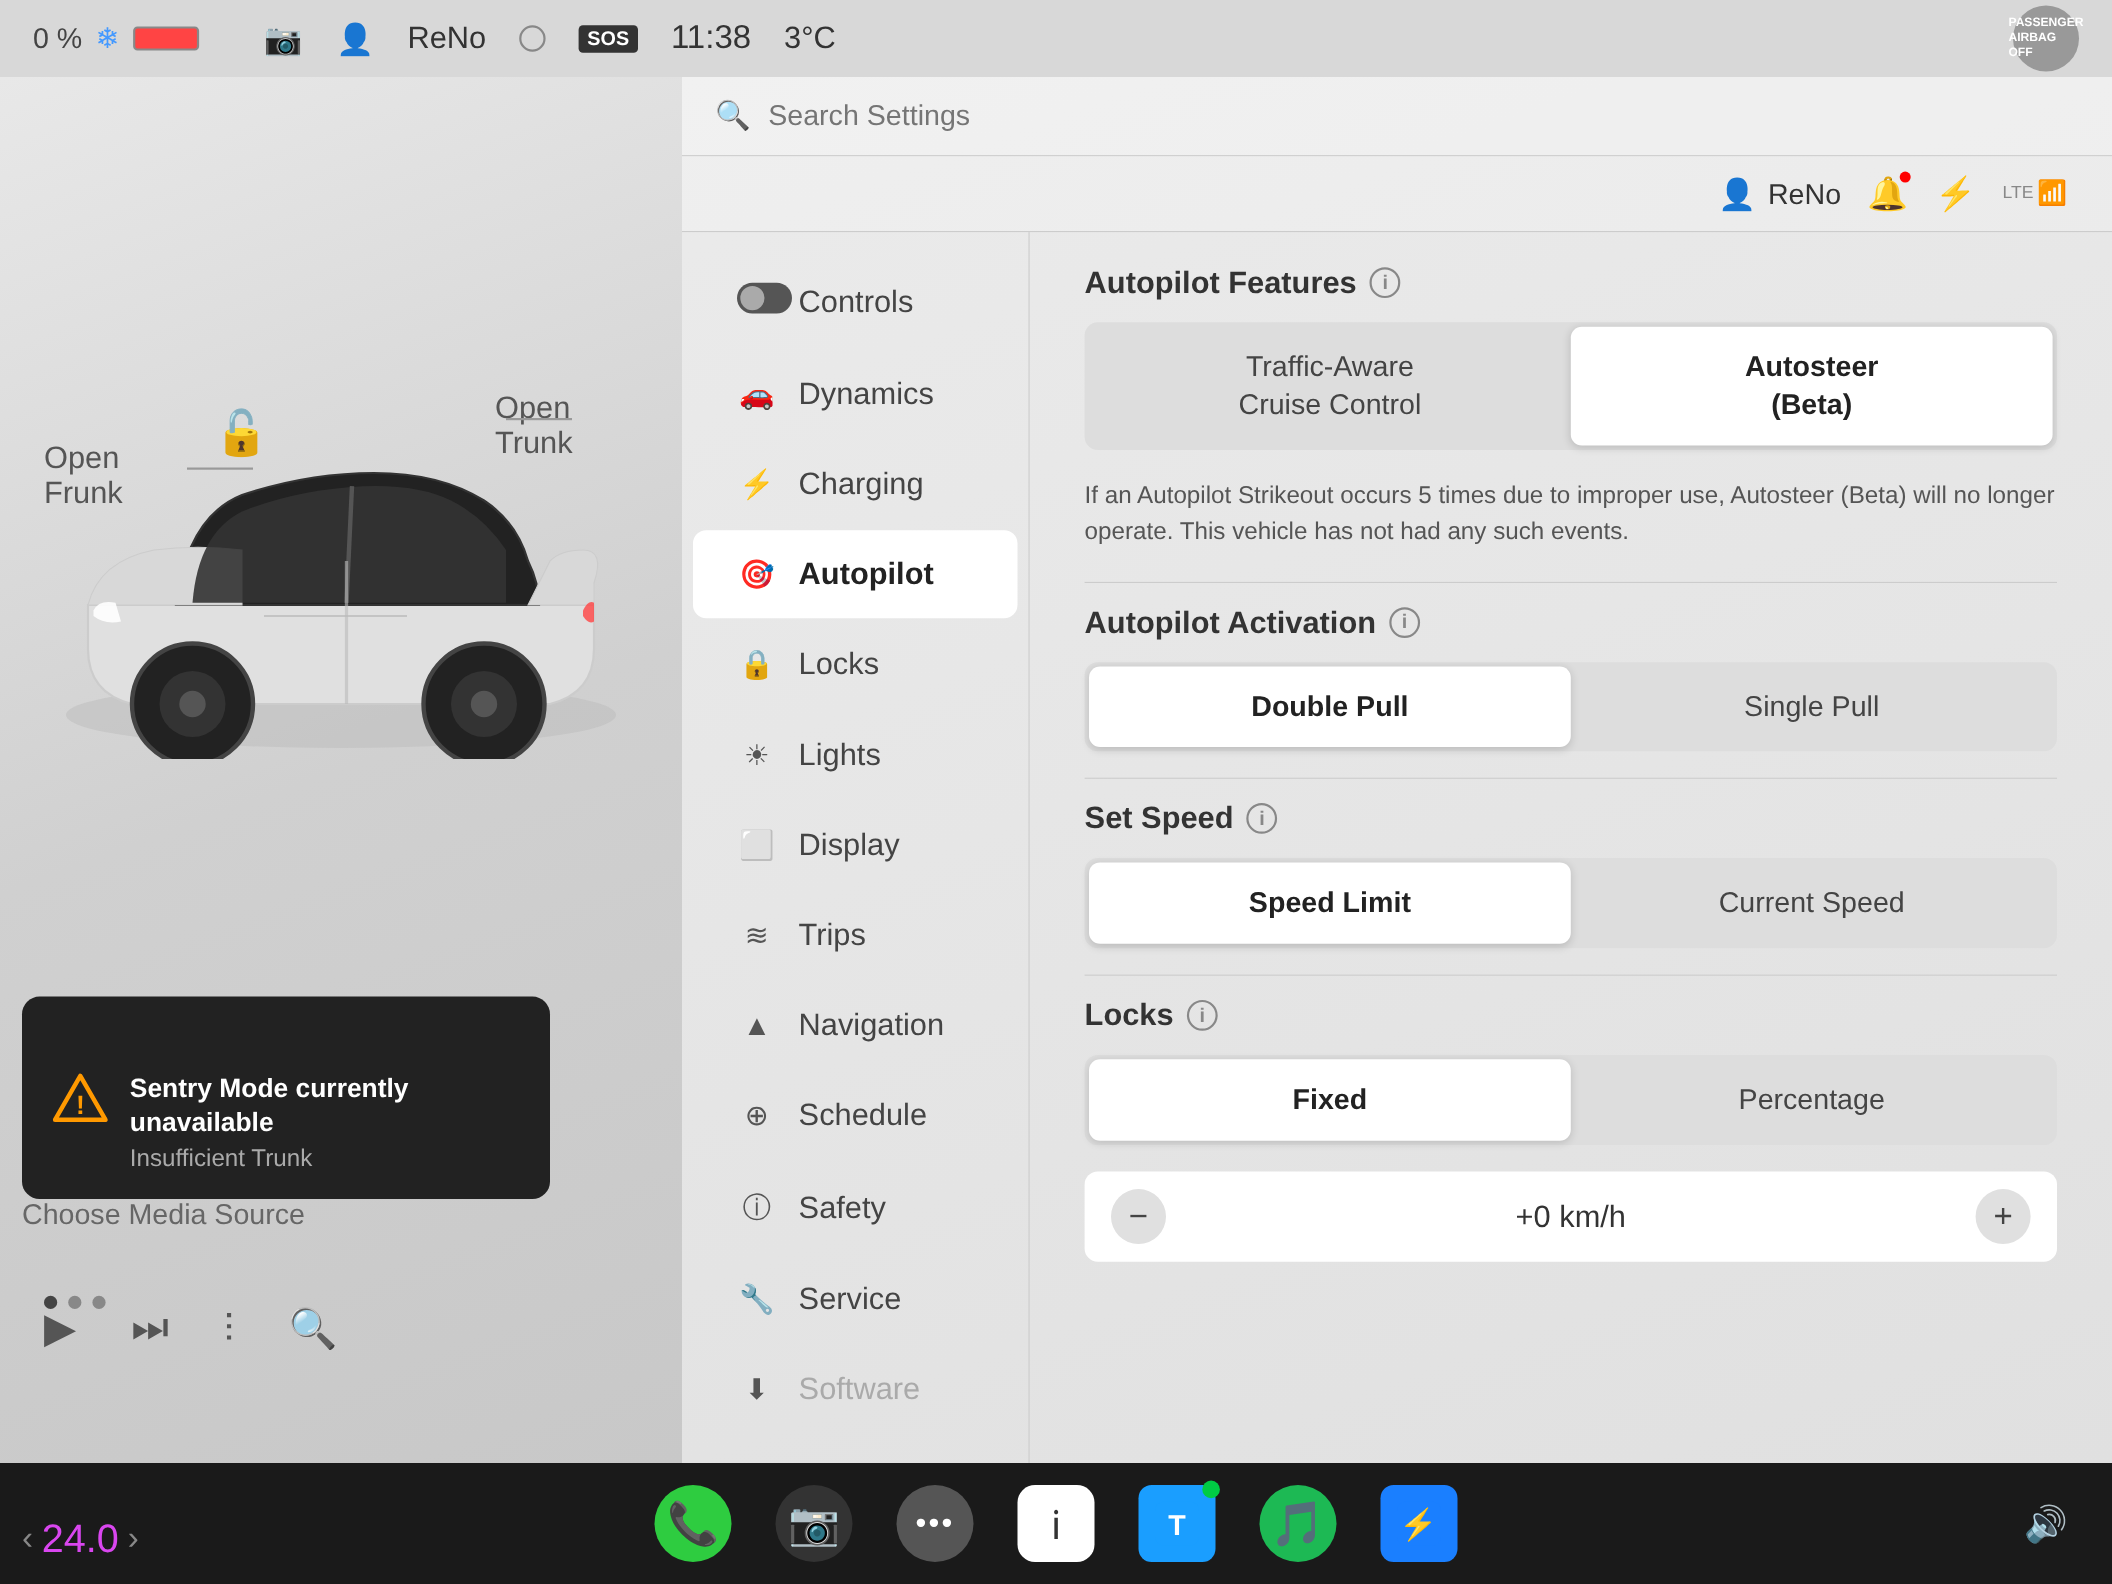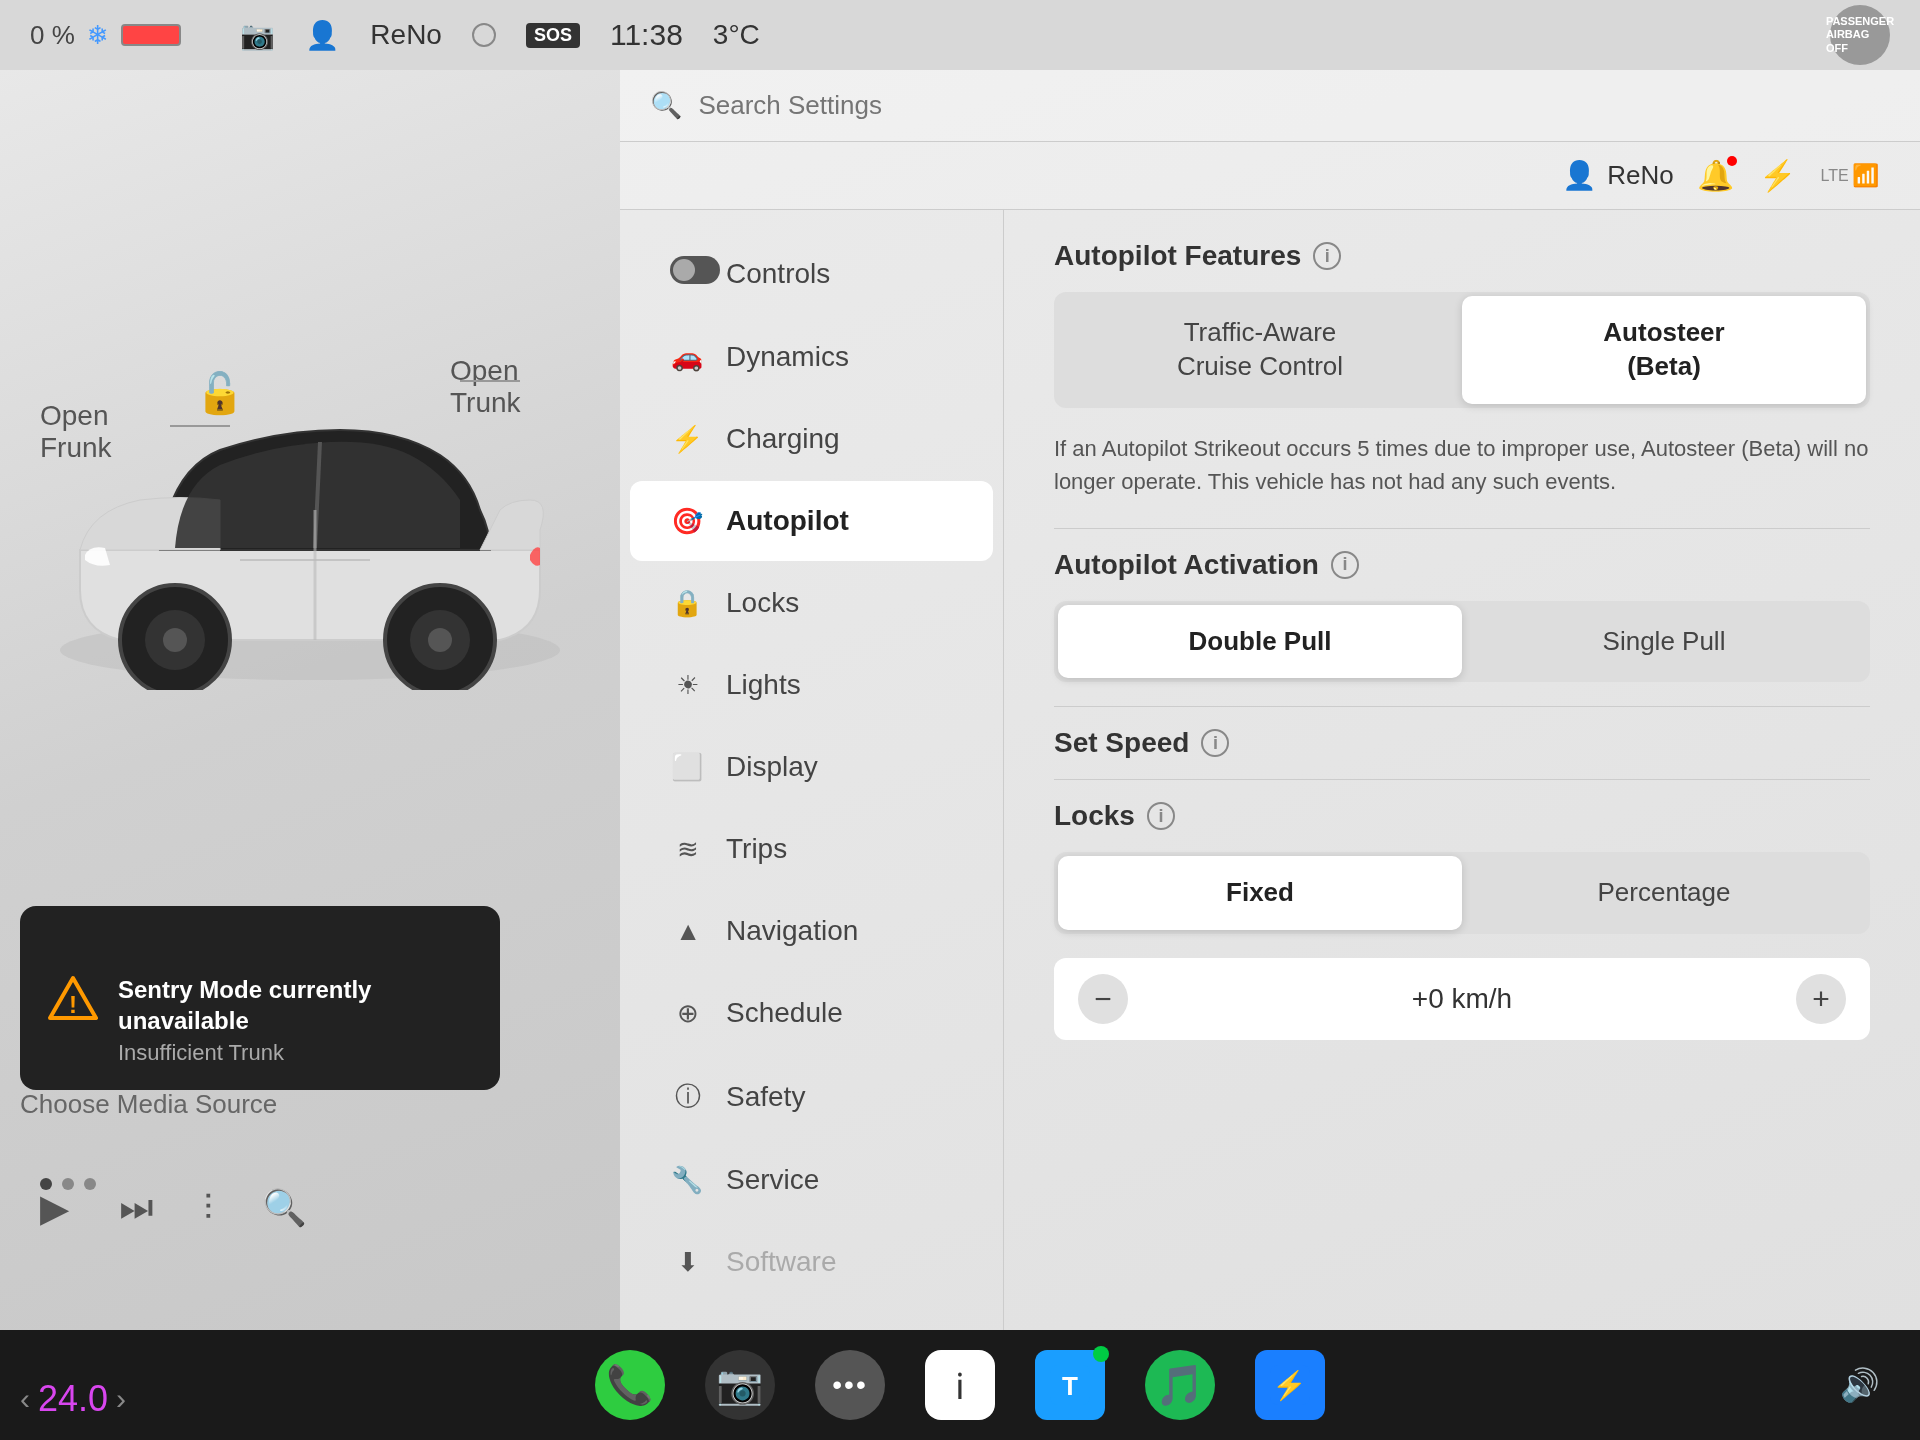--- a/index.html
+++ b/index.html
@@ -225,21 +225,21 @@
 
     
     .settings-content {
       flex: 1;
       display: flex;
       overflow: hidden;
     }
 
     
     .settings-nav {
-      width: 384px;
+      width: 316px;
       padding: 20px 0;
       border-right: 1px solid #ccc;
     }
     .nav-item {
       display: flex;
       align-items: center;
       gap: 20px;
       padding: 24px 40px;
       font-size: 28px;
       color: #444;
@@ -701,20 +701,28 @@
 
         <div class="divider"></div>
 
         <div class="section-title">
           <span>Set Speed</span>
           <div class="info-icon">
             <span>i</span>
           </div>
         </div>
 
+        <div class="button-group">
+          <button class="btn-option active">
+            <span>Speed Limit</span>
+          </button>
+          <button class="btn-option">
+            <span>Current Speed</span>
+          </button>
+        </div>
 
         <div class="divider"></div>
 
         <div class="section-title">
           <span>Locks</span>
           <div class="info-icon">
             <span>i</span>
           </div>
         </div>
 

